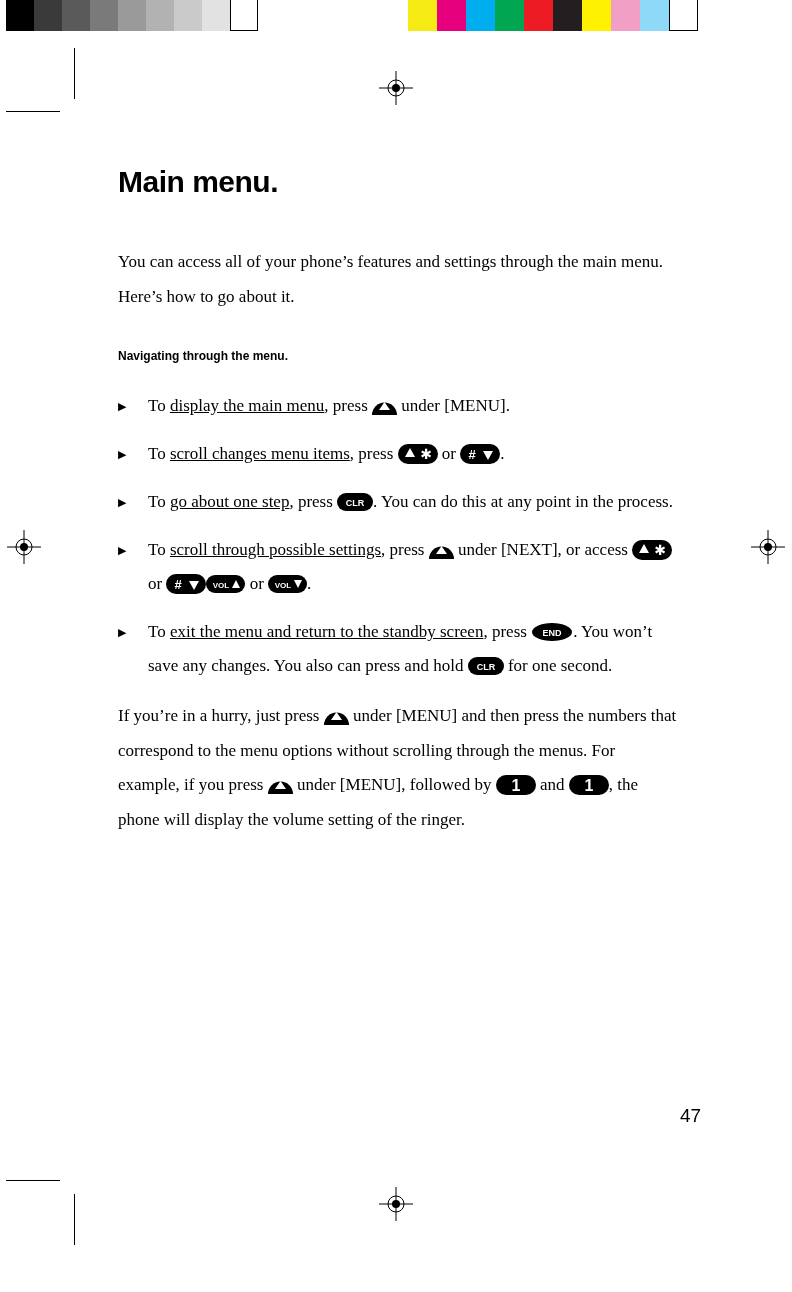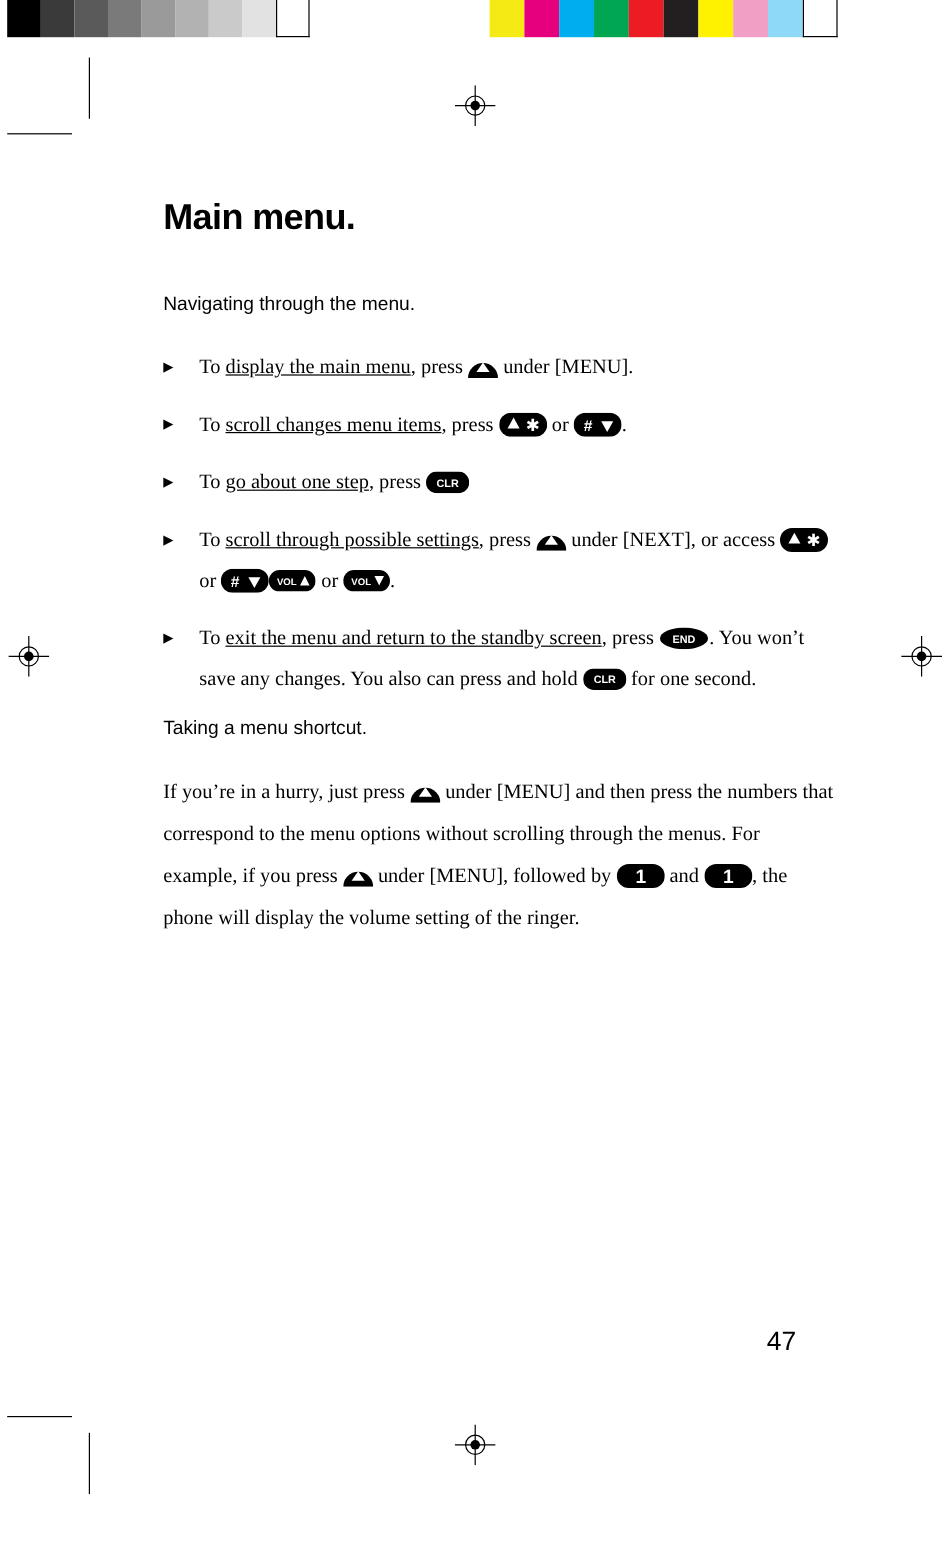--- a/index.html
+++ b/index.html
@@ -21,37 +21,37 @@
   .reg-right { left: 751px; top: 530px; }
   
   
   .crop { position: absolute; background: #000; }
   .crop-tl-h { left: 6px; top: 111px; width: 54px; height: 1px; }
   .crop-tl-v { left: 74px; top: 48px; width: 1px; height: 51px; }
   .crop-bl-h { left: 6px; top: 1180px; width: 54px; height: 1px; }
   .crop-bl-v { left: 74px; top: 1194px; width: 1px; height: 51px; }
   
   
-  .page { position: absolute; left: 136px; top: 165px; width: 560px; }
+  .page { position: absolute; left: 118px; top: 165px; width: 560px; }
   
   .title { font-family: Helvetica, Arial, sans-serif; font-weight: bold; font-size: 30px; letter-spacing: -0.5px; margin-bottom: 46px; }
   
   .intro { font-size: 17px; line-height: 2.05; margin-bottom: 34px; }
   
-  .subhead { font-family: Helvetica, Arial, sans-serif; font-weight: normal; font-size: 16px; margin-bottom: 26px; }
+  .subhead { font-family: Helvetica, Arial, sans-serif; font-weight: bold; font-size: 12px; margin-bottom: 26px; }
   
   .bullet-list { margin-bottom: 16px; }
   .bullet-item { position: relative; padding-left: 30px; font-size: 17px; line-height: 2.0; margin-bottom: 14px; }
   .bullet-item::before { content: "▶"; position: absolute; left: 0; top: 6px; font-size: 11px; color: #000; }
   
   .u { text-decoration: underline; }
   
   .shortcut-para { font-size: 17px; line-height: 2.05; }
   
-  .page-num { position: absolute; font-family: Helvetica, Arial, sans-serif; font-size: 22px; left: 639px; top: 1105px; }
+  .page-num { position: absolute; font-family: Helvetica, Arial, sans-serif; font-size: 19px; left: 680px; top: 1105px; }
   
   
   .key { display: inline-block; vertical-align: middle; position: relative; top: -1px; }
   .key svg { display: block; }
   
   
   .soft-key { width: 25px; height: 18px; }
   
   .nav-key { width: 40px; height: 20px; }
   
@@ -123,20 +123,21 @@
 
 <div class="crop crop-tl-h"></div>
 <div class="crop crop-tl-v"></div>
 <div class="crop crop-bl-h"></div>
 <div class="crop crop-bl-v"></div>
 
 <div class="page">
 
   <div class="title">Main menu.</div>
 
+  <div class="intro">You can access all of your phone’s features and settings through the main menu. Here’s how to go about it.</div>
 
   <div class="subhead">Navigating through the menu.</div>
 
   <div class="bullet-list">
 
     <div class="bullet-item">
       <span>To </span><span class="u">display the main menu</span><span>, press </span><span class="key soft-key"><svg viewBox="0 0 25 18">
             <path d="M0 18 A12.5 12.5 0 0 1 25 18 Z" fill="#000"></path>
             <path d="M12.5 5 L7 13 L18 13 Z" fill="#fff"></path>
           </svg></span><span> under [MENU].</span>
@@ -151,21 +152,21 @@
             <rect x="0" y="0" width="40" height="20" rx="10" fill="#000"></rect>
             <text x="12" y="15" fill="#fff" font-size="13" font-family="Arial" font-weight="bold" text-anchor="middle">#</text>
             <path d="M28 16 L23 7 L33 7 Z" fill="#fff"></path>
           </svg></span><span>.</span>
     </div>
 
     <div class="bullet-item">
       <span>To </span><span class="u">go about one step</span><span>, press </span><span class="key text-pill"><svg viewBox="0 0 36 18">
             <rect x="0" y="0" width="36" height="18" rx="9" fill="#000"></rect>
             <text x="18" y="12.5" fill="#fff" font-size="9" font-family="Arial" font-weight="bold" text-anchor="middle">CLR</text>
-          </svg></span>
+          </svg></span><span>. You can do this at any point in the process.</span>
     </div>
 
 
     <div class="bullet-item">
       <span>To </span><span class="u">scroll through possible settings</span><span>, press </span><span class="key soft-key"><svg viewBox="0 0 25 18">
             <path d="M0 18 A12.5 12.5 0 0 1 25 18 Z" fill="#000"></path>
             <path d="M12.5 5 L7 13 L18 13 Z" fill="#fff"></path>
           </svg></span><span> under [NEXT], or access </span><span class="key nav-key"><svg viewBox="0 0 40 20">
             <rect x="0" y="0" width="40" height="20" rx="10" fill="#000"></rect>
             <path d="M12 4 L7 13 L17 13 Z" fill="#fff"></path>
@@ -191,21 +192,20 @@
             <ellipse cx="21" cy="9" rx="20" ry="9" fill="#000"></ellipse>
             <text x="21" y="12.5" fill="#fff" font-size="9" font-family="Arial" font-weight="bold" text-anchor="middle">END</text>
           </svg></span><span>. You won’t save any changes. You also can press and hold </span><span class="key text-pill"><svg viewBox="0 0 36 18">
             <rect x="0" y="0" width="36" height="18" rx="9" fill="#000"></rect>
             <text x="18" y="12.5" fill="#fff" font-size="9" font-family="Arial" font-weight="bold" text-anchor="middle">CLR</text>
           </svg></span><span> for one second.</span>
     </div>
 
   </div>
 
-  <div class="subhead">Taking a menu shortcut.</div>
 
   <div class="shortcut-para">
     <span>If you’re in a hurry, just press </span><span class="key soft-key"><svg viewBox="0 0 25 18">
           <path d="M0 18 A12.5 12.5 0 0 1 25 18 Z" fill="#000"></path>
           <path d="M12.5 5 L7 13 L18 13 Z" fill="#fff"></path>
         </svg></span><span> under [MENU] and then press the numbers that correspond to the menu options without scrolling through the menus. For example, if you press </span><span class="key soft-key"><svg viewBox="0 0 25 18">
           <path d="M0 18 A12.5 12.5 0 0 1 25 18 Z" fill="#000"></path>
           <path d="M12.5 5 L7 13 L18 13 Z" fill="#fff"></path>
         </svg></span><span> under [MENU], followed by </span><span class="key digit-key"><svg viewBox="0 0 40 20">
           <rect x="0" y="0" width="40" height="20" rx="10" fill="#000"></rect>

